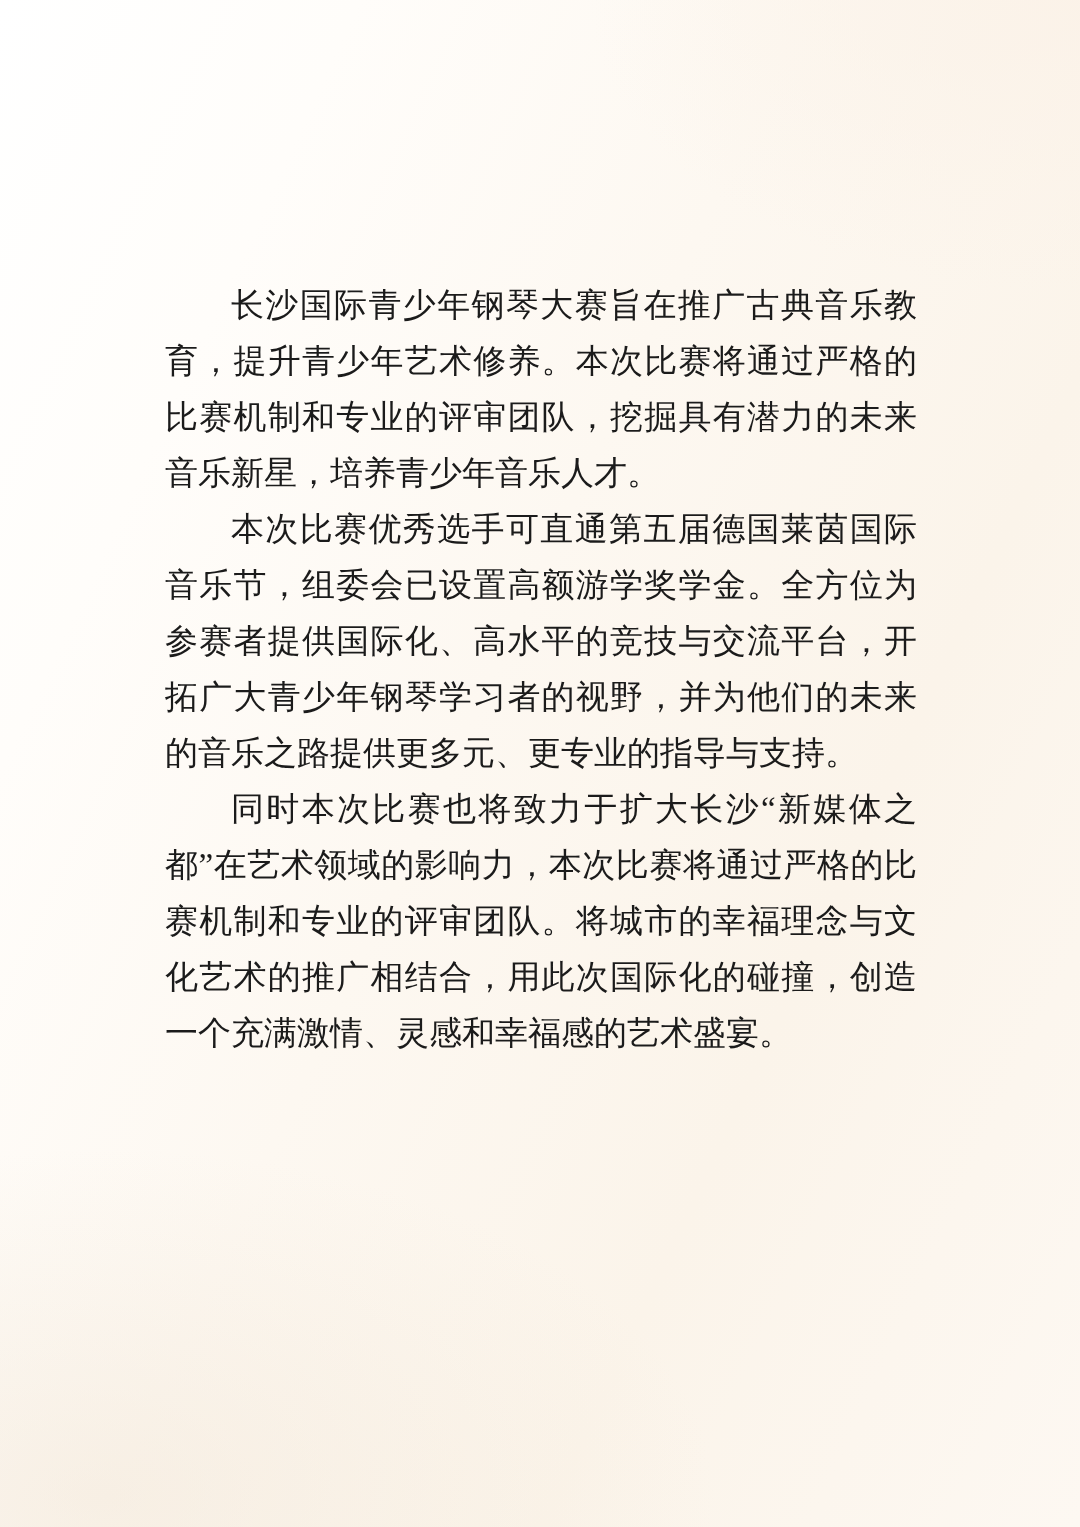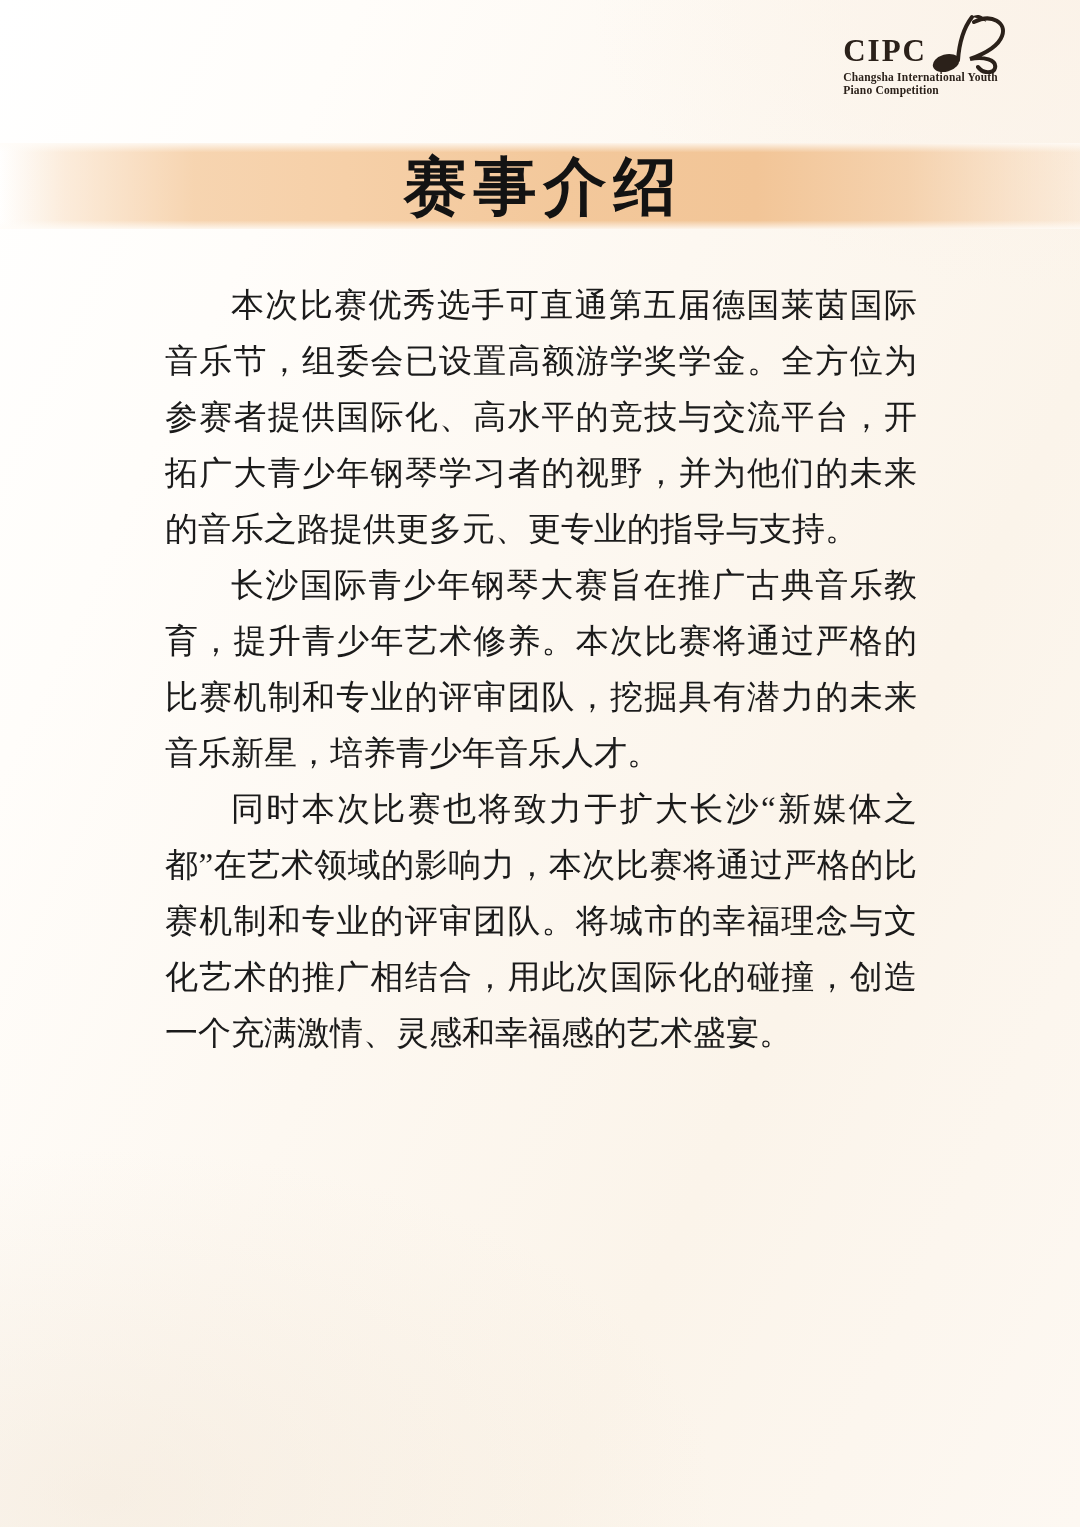--- a/index.html
+++ b/index.html
@@ -94,45 +94,21 @@
     text-align:justify;
     text-indent:2em;
     font-weight:500;
   }
 </style>
 </head>
 <body>
 
 <div class="page">
 
-  <div class="logo">
-    <div class="logo-top">
-      <div class="cipc">CIPC</div>
-      <svg class="note-icon" viewBox="0 0 76 60" fill="none" xmlns="http://www.w3.org/2000/svg">
 
-        <ellipse cx="14" cy="49" rx="13.5" ry="8.5" transform="rotate(-16 14 49)" fill="#2b211a"></ellipse>
-
-        <path d="M26 46 C27 32 30 16 40 3" stroke="#2b211a" stroke-width="4" stroke-linecap="round"></path>
-
-        <path d="M40 3 C45 -1 52 1 54 8 C50 5 45 4 40 3 Z" fill="#2b211a"></path>
-
-        <path d="M42 8 C60 -1 75 9 70 22 C66 33 52 40 38 45 C52 42 65 46 63 54 C61.5 59.5 51 60 46 53" stroke="#2b211a" stroke-width="4" stroke-linecap="round"></path>
-      </svg>
-    </div>
-    <div class="logo-sub">
-      <div>Changsha International Youth</div>
-      <div>Piano Competition</div>
-    </div>
-  </div>
-
-  <div class="banner">
-    <div class="banner-bg"></div>
-    <div class="banner-soft"></div>
-    <div class="banner-title">赛事介绍</div>
-  </div>
 
   <div class="content">
+    <p>长沙国际青少年钢琴大赛旨在推广古典音乐教育，提升青少年艺术修养。本次比赛将通过严格的比赛机制和专业的评审团队，挖掘具有潜力的未来音乐新星，培养青少年音乐人才。</p>
     <p>本次比赛优秀选手可直通第五届德国莱茵国际音乐节，组委会已设置高额游学奖学金。全方位为参赛者提供国际化、高水平的竞技与交流平台，开拓广大青少年钢琴学习者的视野，并为他们的未来的音乐之路提供更多元、更专业的指导与支持。</p>
-    <p>长沙国际青少年钢琴大赛旨在推广古典音乐教育，提升青少年艺术修养。本次比赛将通过严格的比赛机制和专业的评审团队，挖掘具有潜力的未来音乐新星，培养青少年音乐人才。</p>
     <p>同时本次比赛也将致力于扩大长沙“新媒体之都”在艺术领域的影响力，本次比赛将通过严格的比赛机制和专业的评审团队。将城市的幸福理念与文化艺术的推广相结合，用此次国际化的碰撞，创造一个充满激情、灵感和幸福感的艺术盛宴。</p>
   </div>
 
 </div>
 
 </body></html>

